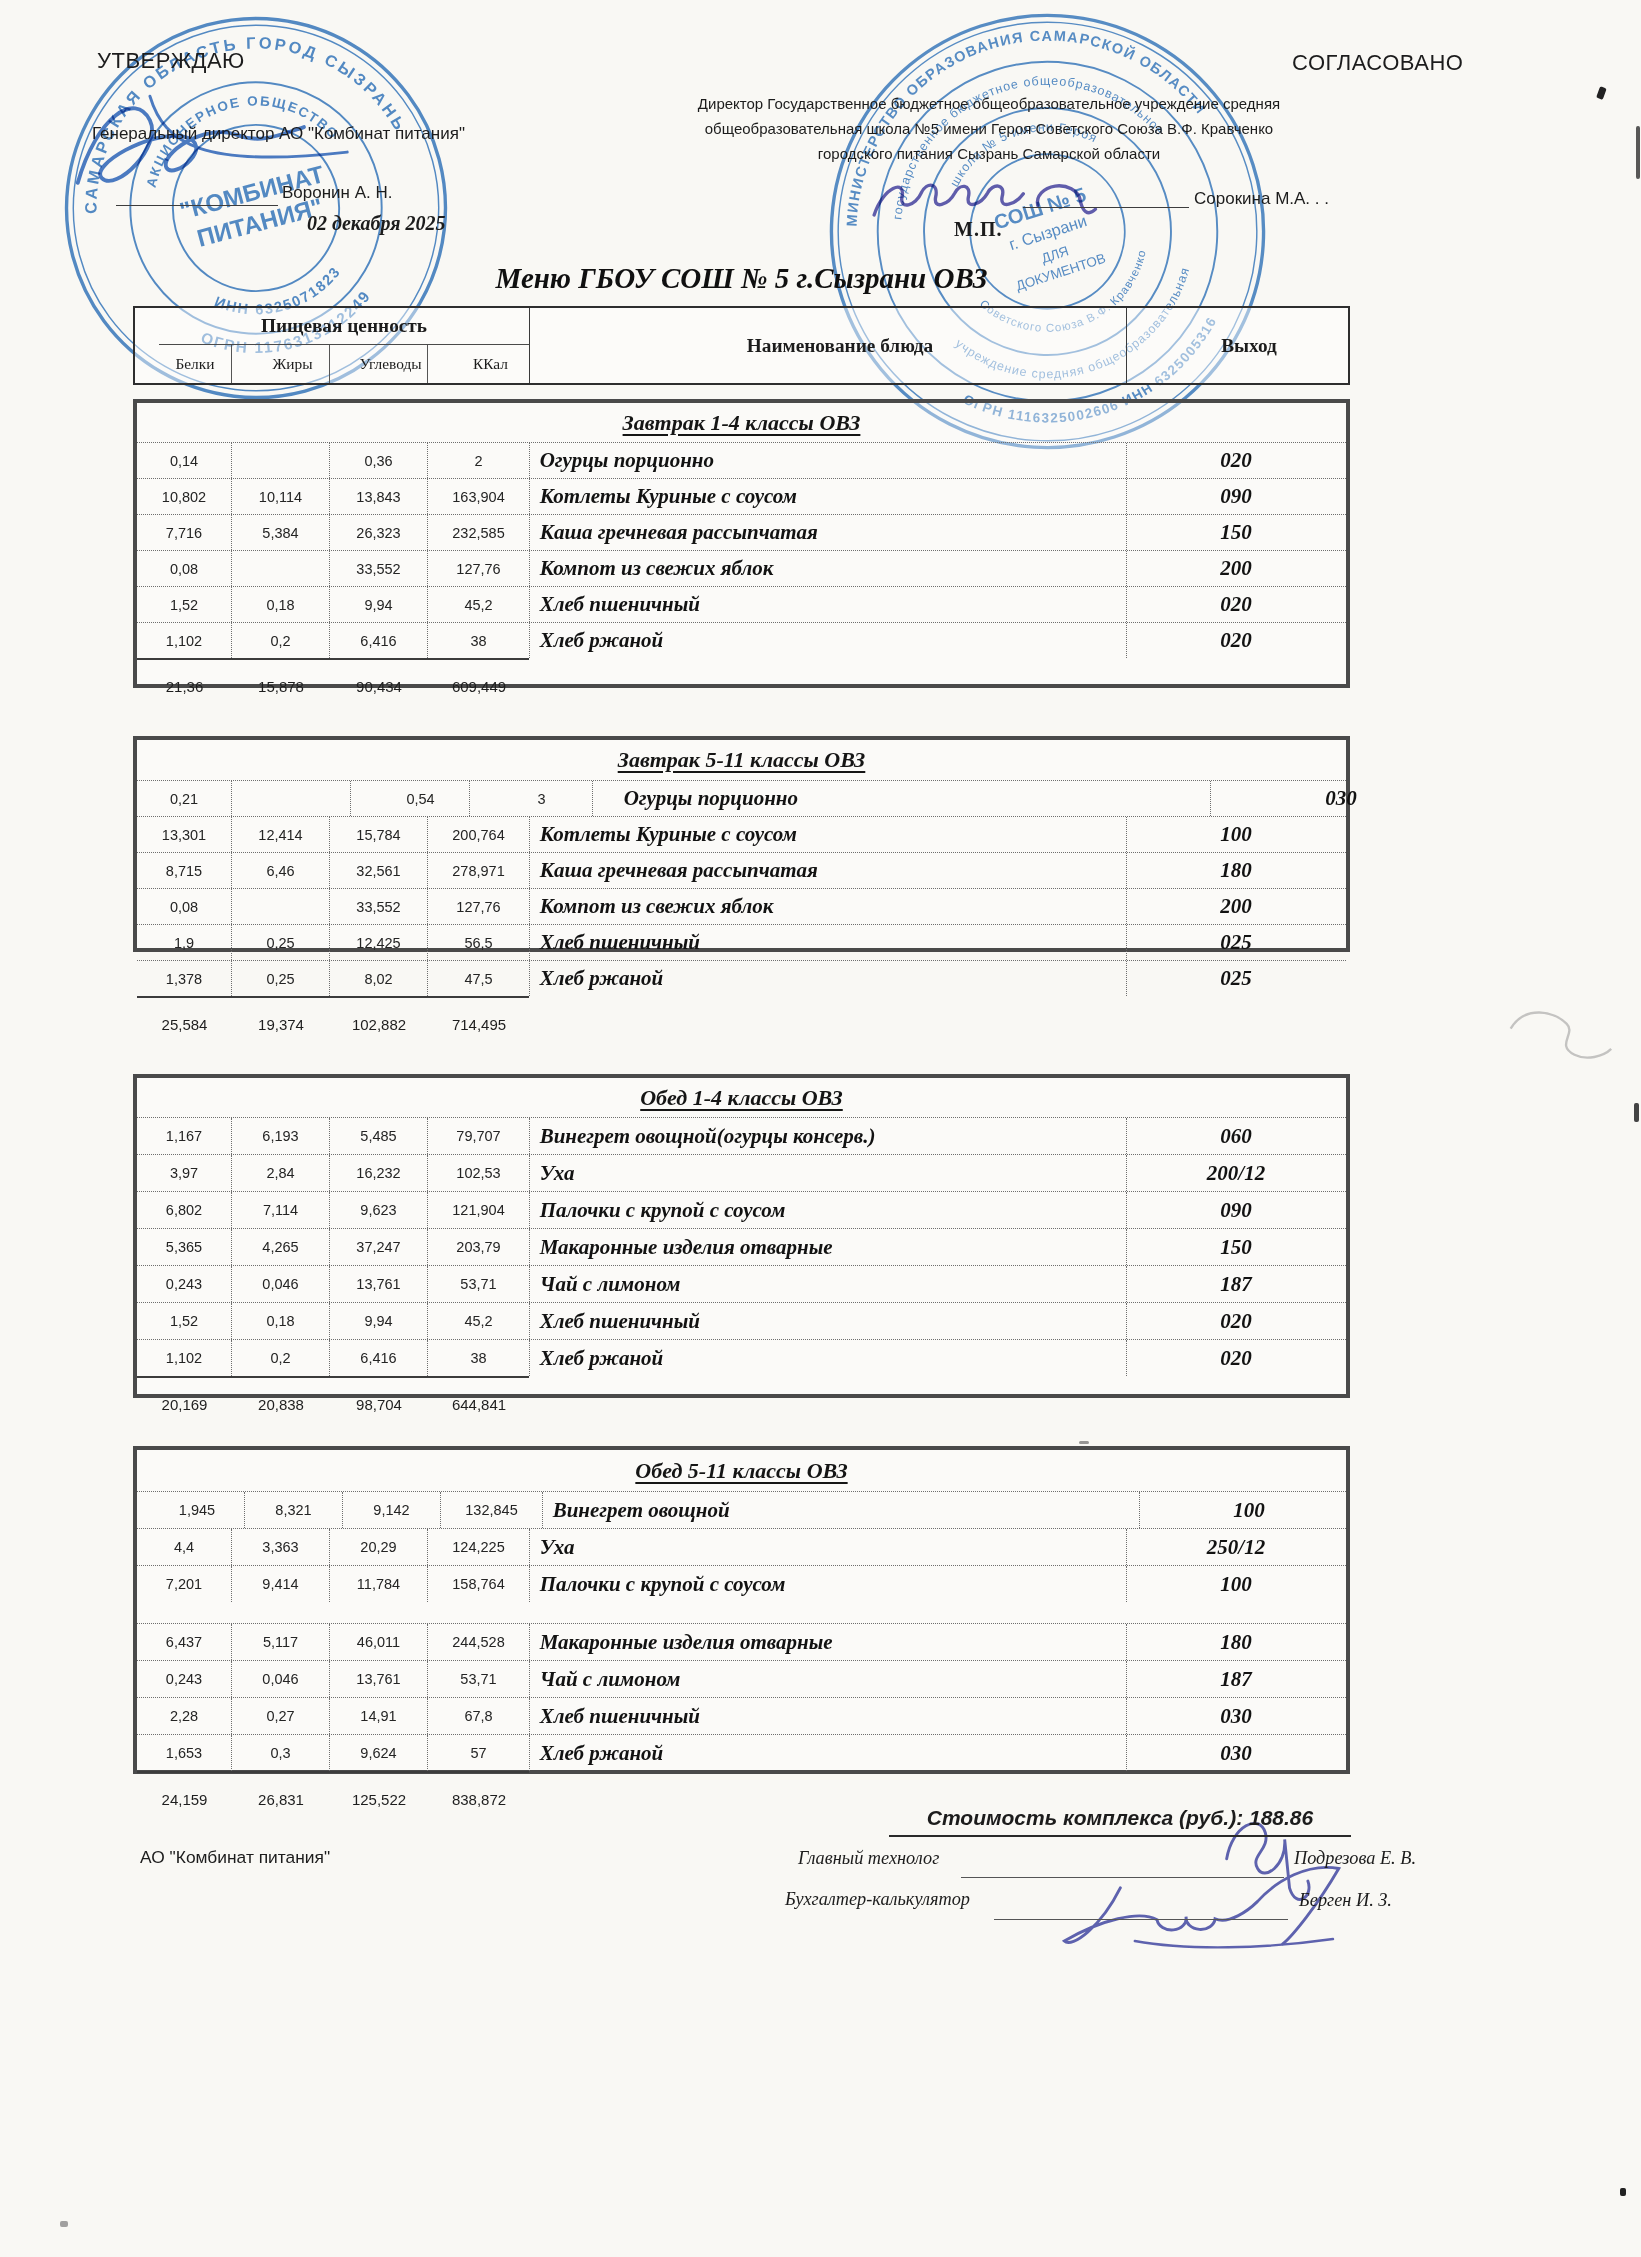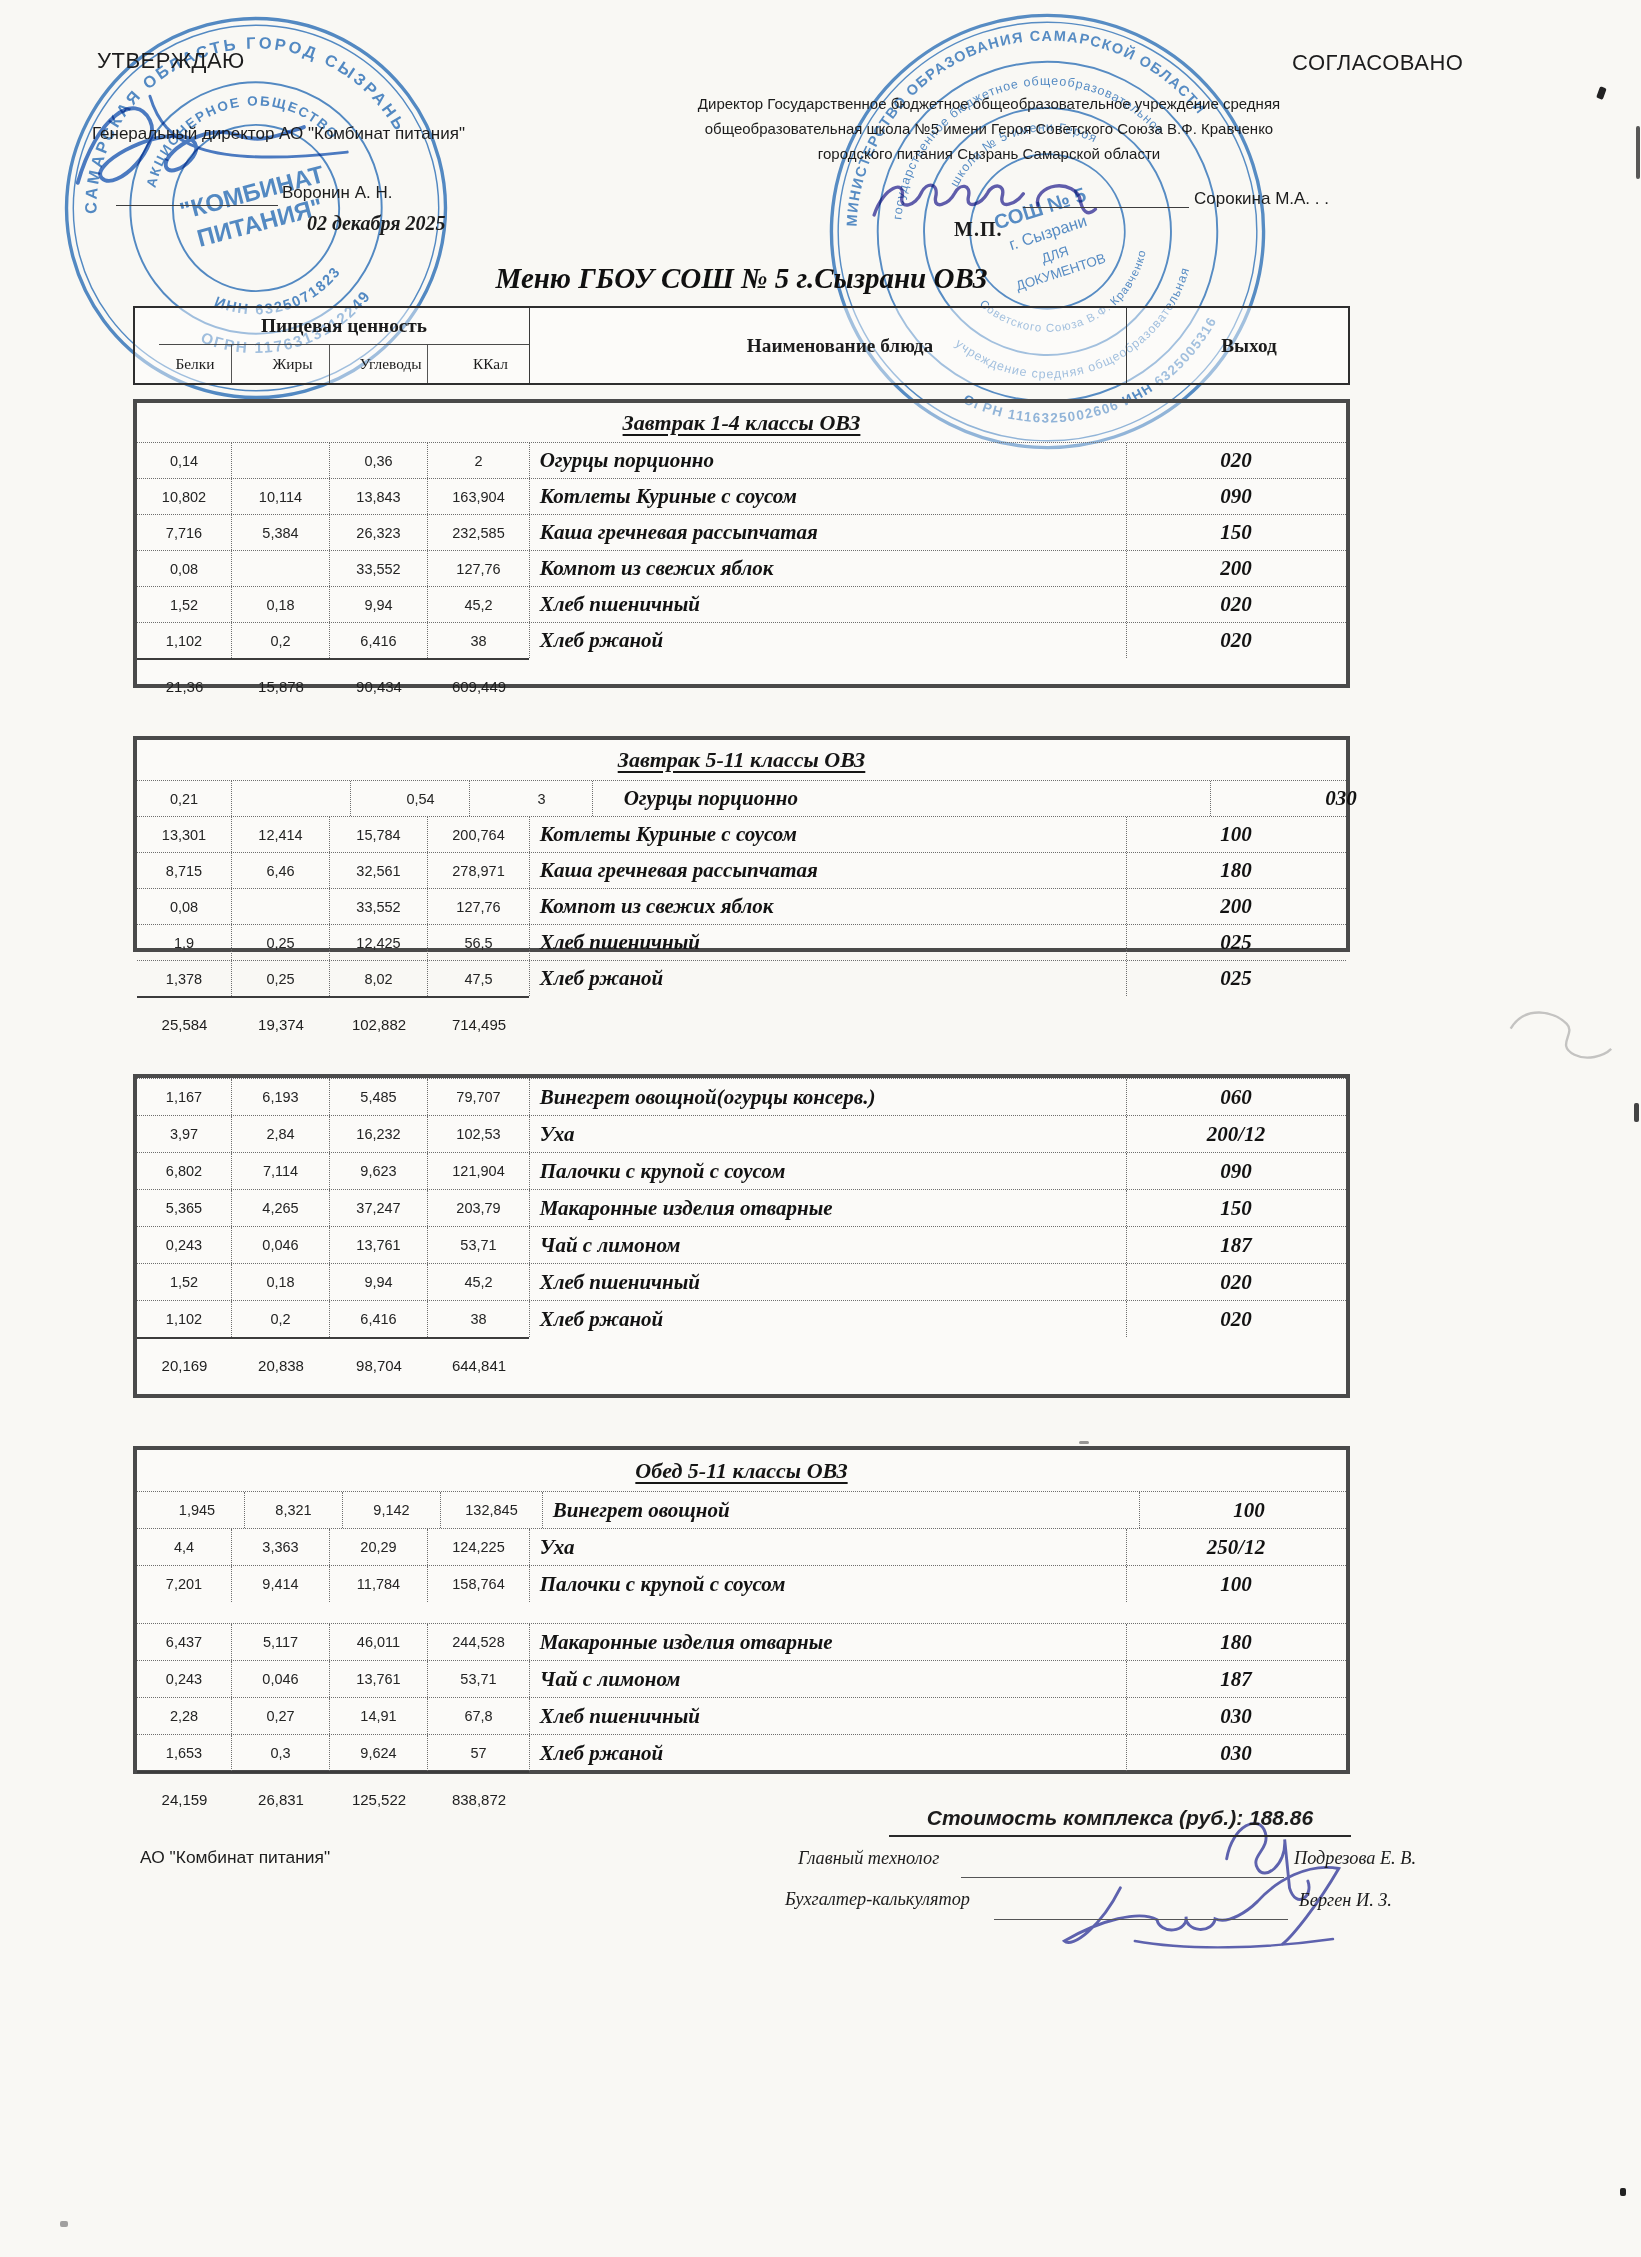--- a/index.html
+++ b/index.html
@@ -303,20 +303,23 @@
           <div class="cell out">025</div>
         </div>
         <div class="totals" style="height: 25px;">
           <div class="tcell">25,584</div>
           <div class="tcell">19,374</div>
           <div class="tcell">102,882</div>
           <div class="tcell">714,495</div>
         </div>
       </div>
       <div class="section" style="top: 1074px; height: 324px;">
+        <div class="sec-title" style="height: 39px;">
+          <span>Обед 1-4 классы ОВЗ</span>
+        </div>
         <div class="mrow" style="height: 37px;">
           <div class="cell nc">1,167</div>
           <div class="cell nc">6,193</div>
           <div class="cell nc">5,485</div>
           <div class="cell nc">79,707</div>
           <div class="cell dish">Винегрет овощной(огурцы консерв.)</div>
           <div class="cell out">060</div>
         </div>
         <div class="mrow" style="height: 37px;">
           <div class="cell nc">3,97</div>

